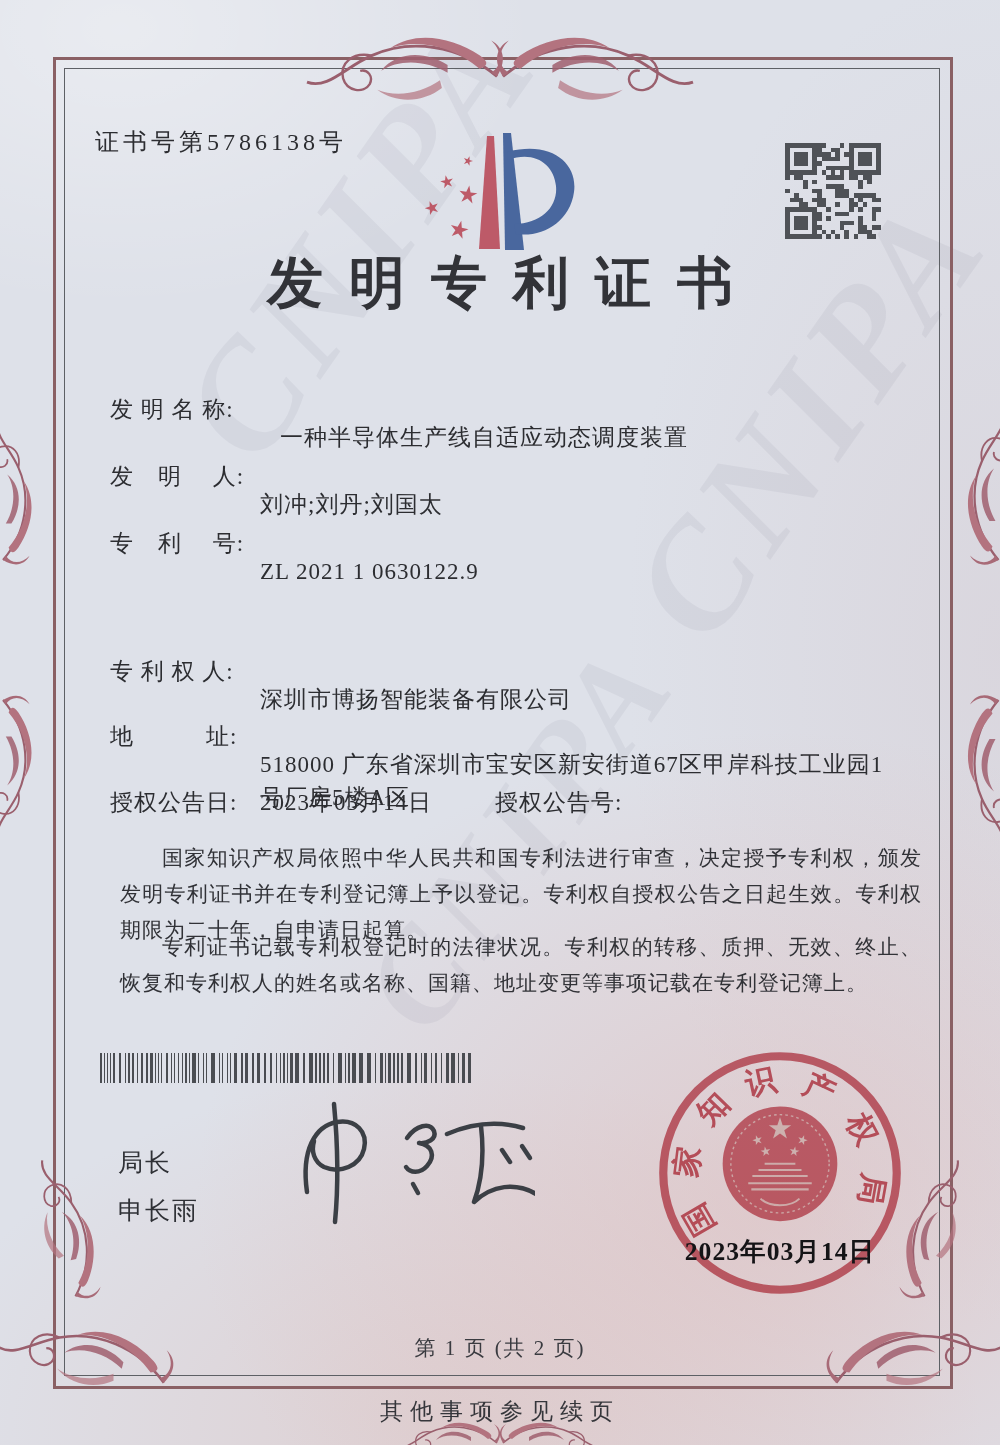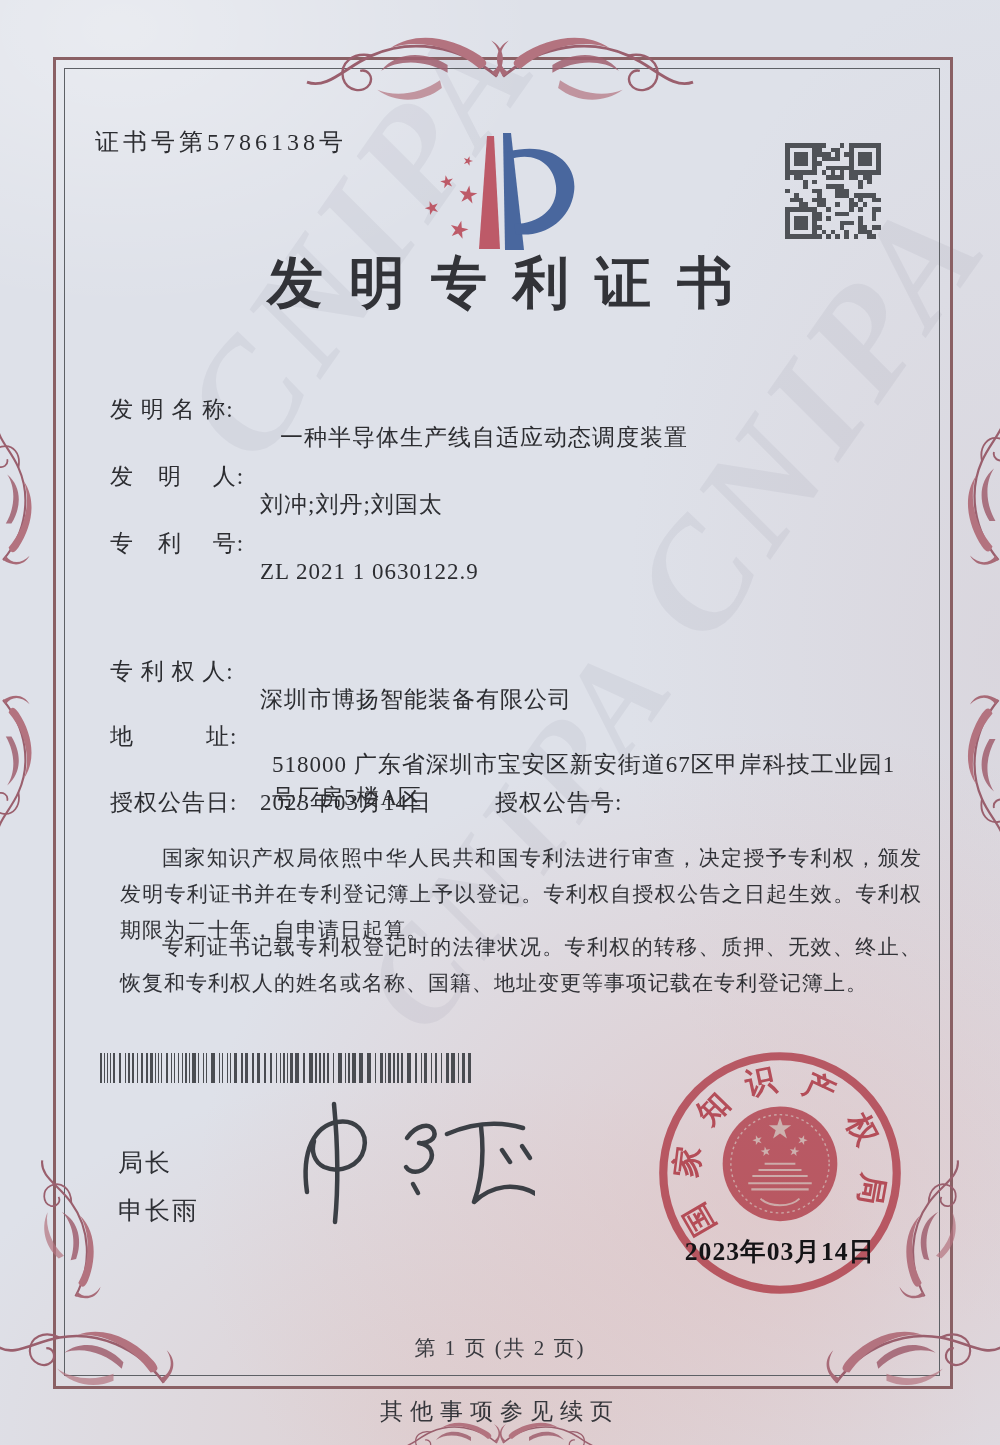--- a/index.html
+++ b/index.html
@@ -302,21 +302,21 @@
     <span class="val">刘冲;刘丹;刘国太</span>
   </div>
   <div class="row" style="top:527px;">
     <span class="lbl">专　利　 号:</span>
     <span class="val">ZL 2021 1 0630122.9</span>
   </div>
   <div class="row" style="top:655px;">
     <span class="lbl">专 利 权 人:</span>
     <span class="val">深圳市博扬智能装备有限公司</span>
   </div>
-  <div class="row" style="top:720px;gap:12px;">
+  <div class="row" style="top:720px;">
     <span class="lbl">地　　　址:</span>
     <span class="val">518000 广东省深圳市宝安区新安街道67区甲岸科技工业园1号厂房5楼A区</span>
   </div>
   <div class="row" style="top:786px;">
     <span class="lbl">授权公告日:</span>
     <span class="val2">2023年03月14日</span>
     <span class="lbl2">授权公告号:</span>
   </div>
 
   <div class="para" style="top:840px;">国家知识产权局依照中华人民共和国专利法进行审查，决定授予专利权，颁发发明专利证书并在专利登记簿上予以登记。专利权自授权公告之日起生效。专利权期限为二十年，自申请日起算。</div>

